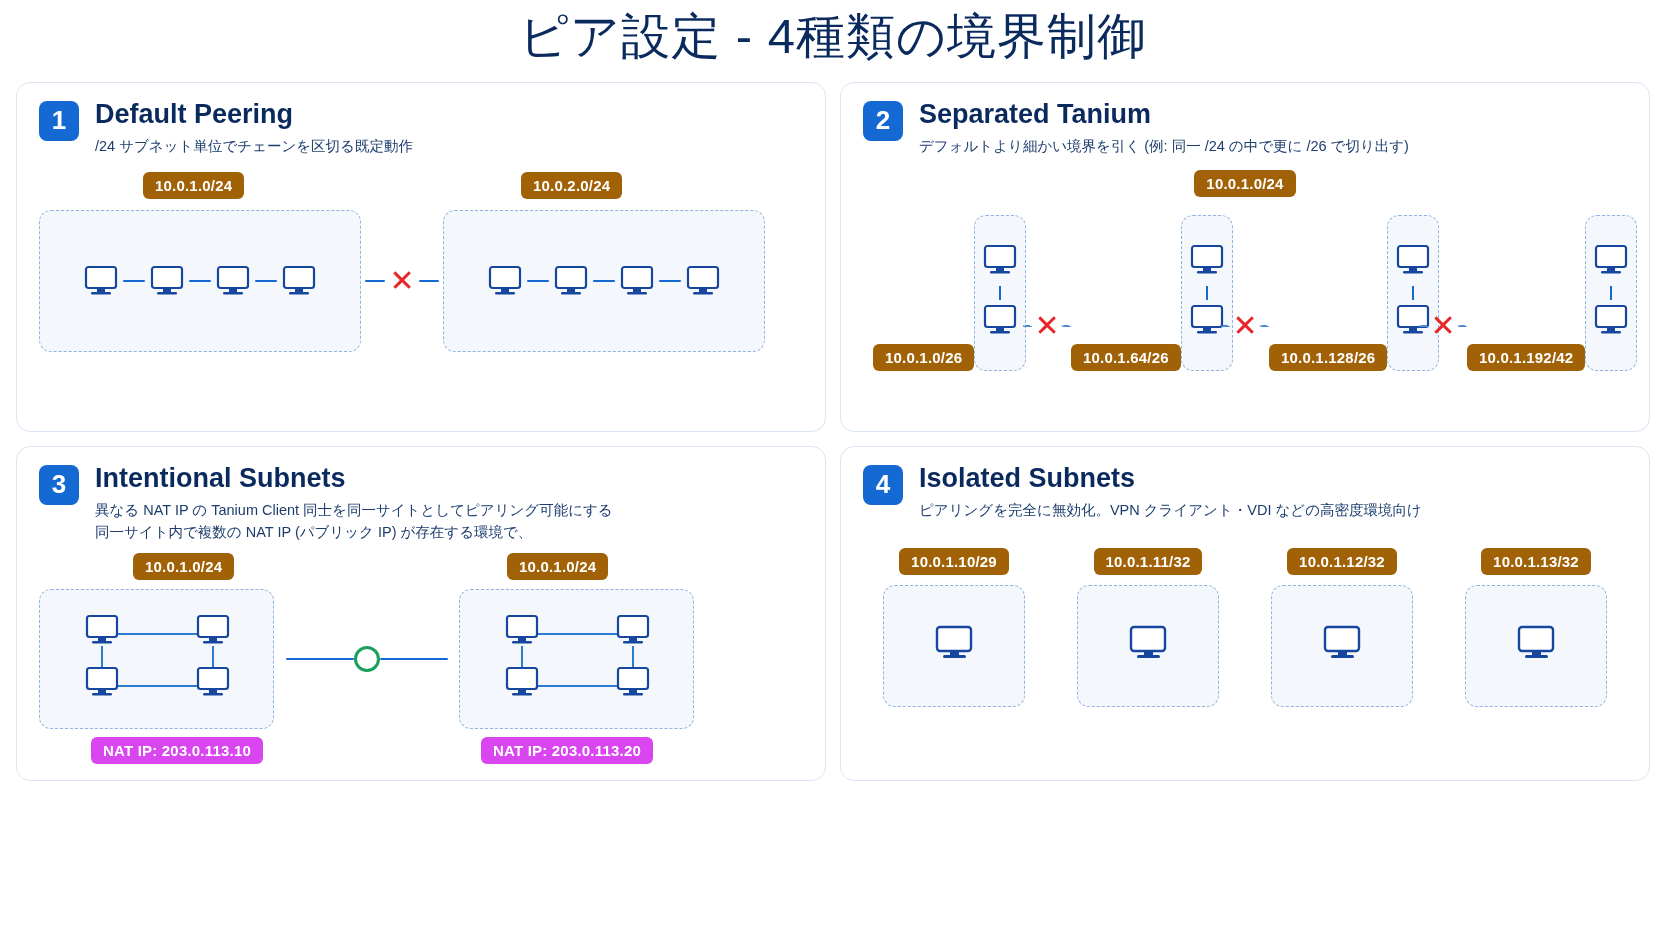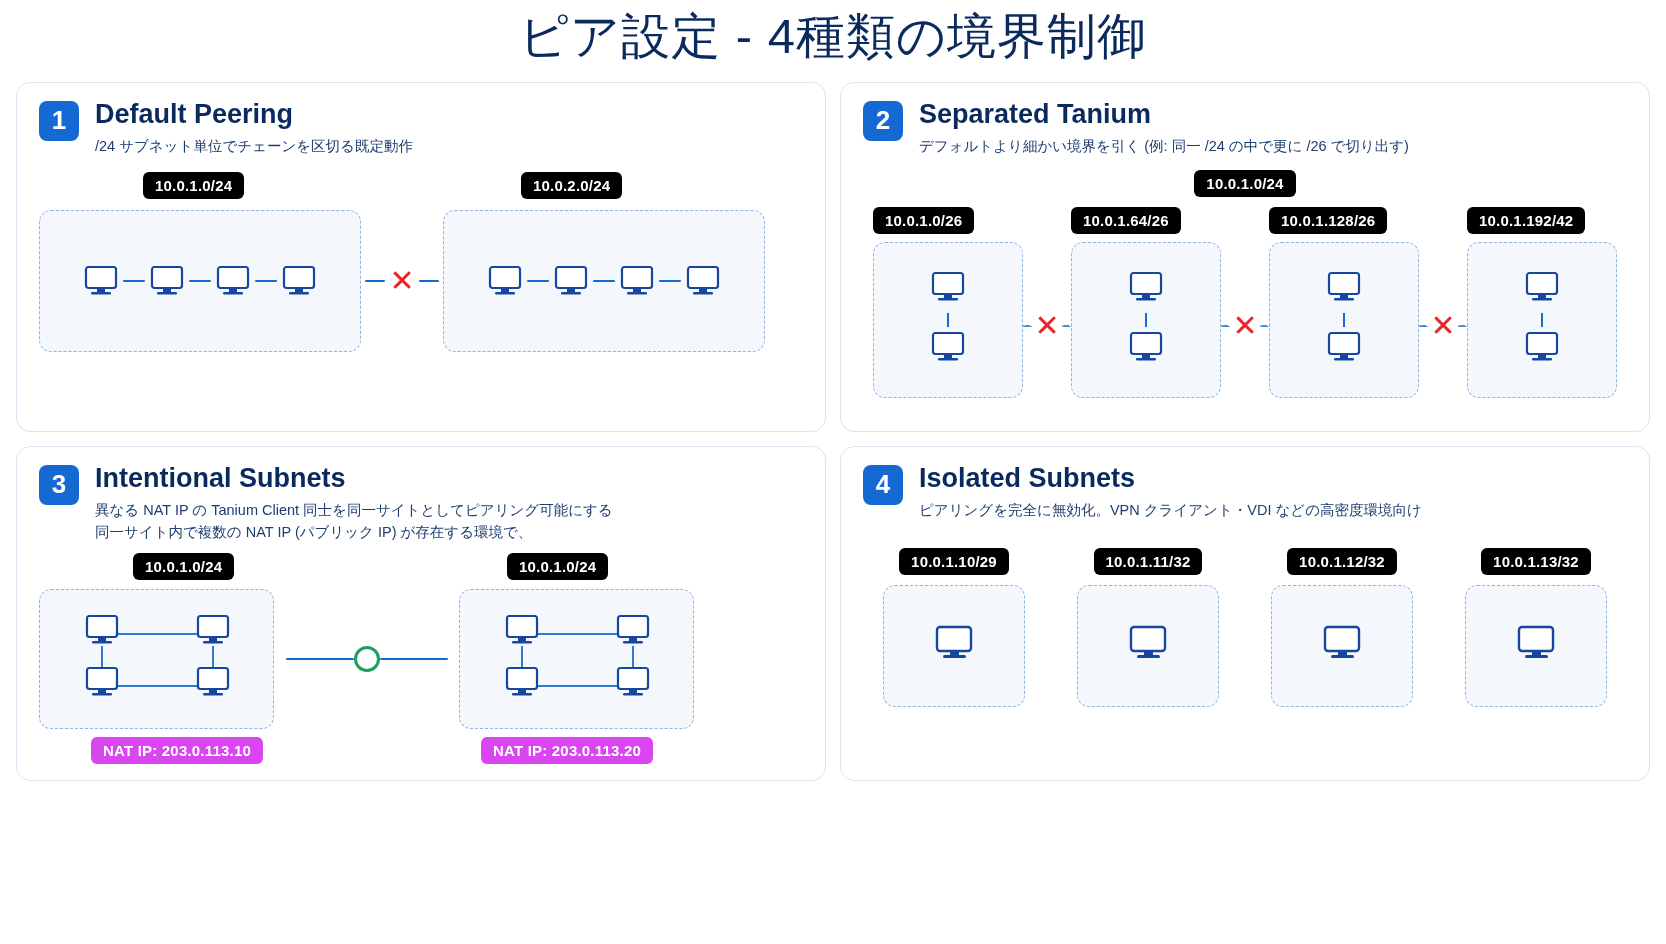--- a/index.html
+++ b/index.html
@@ -73,21 +73,21 @@
     margin: 0 0 6px 0;
   }
   .card-sub {
     font-size: 14.5px;
     color: #1d3d6e;
     line-height: 1.5;
     font-weight: 400;
   }
   .tag {
     display: inline-block;
-    background: #000000;
+    background: #a16207;
     color: #ffffff;
     font-size: 15px;
     font-weight: 700;
     border-radius: 6px;
     padding: 5px 12px;
     white-space: nowrap;
     letter-spacing: .2px;
   }
   .tag.dark {
     background: #d946ef;
@@ -164,22 +164,22 @@
   }
   .c2-row {
     display: flex;
     align-items: flex-start;
     justify-content: center;
     margin-top: 10px;
   }
   .c2-col {
     width: 150px;
     display: flex;
-    flex-direction: column;
-    align-items: flex-start;
+    flex-direction: row;
+    align-items: flex-end;
   }
   .c2-box {
     width: 150px;
     height: 156px;
     display: flex;
     flex-direction: column;
     align-items: center;
     justify-content: center;
     gap: 0;
     margin-top: 8px;

